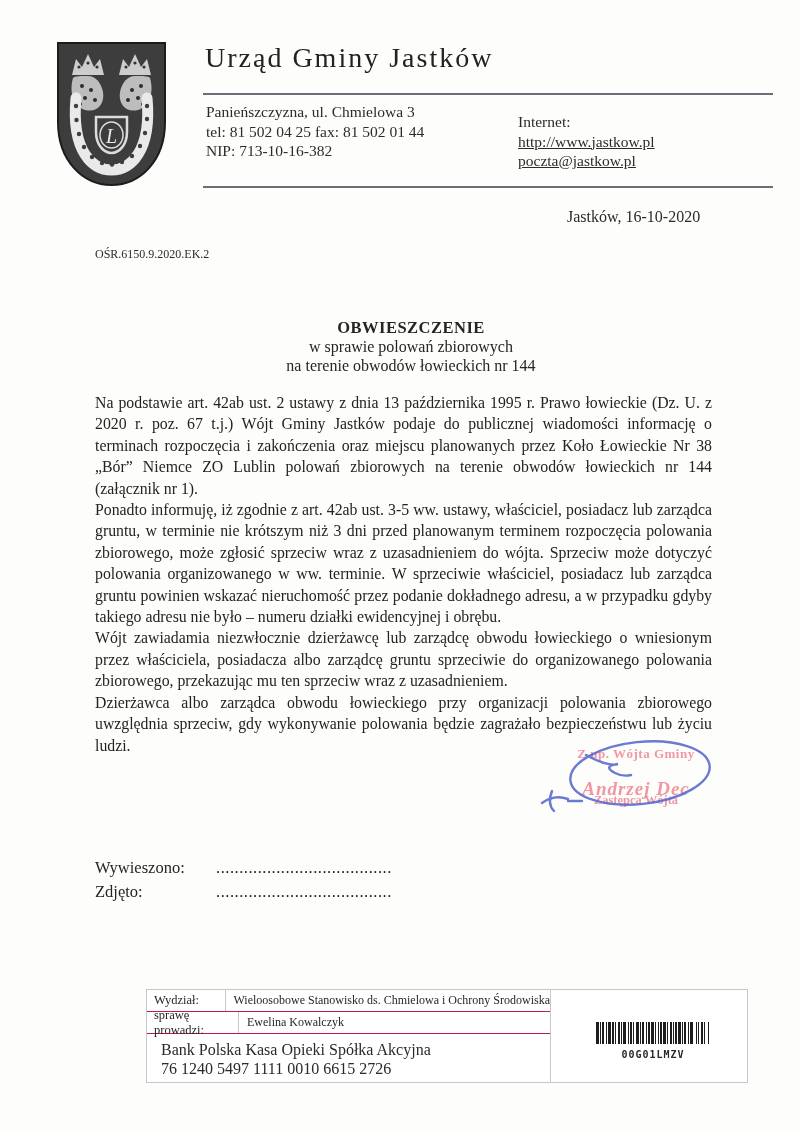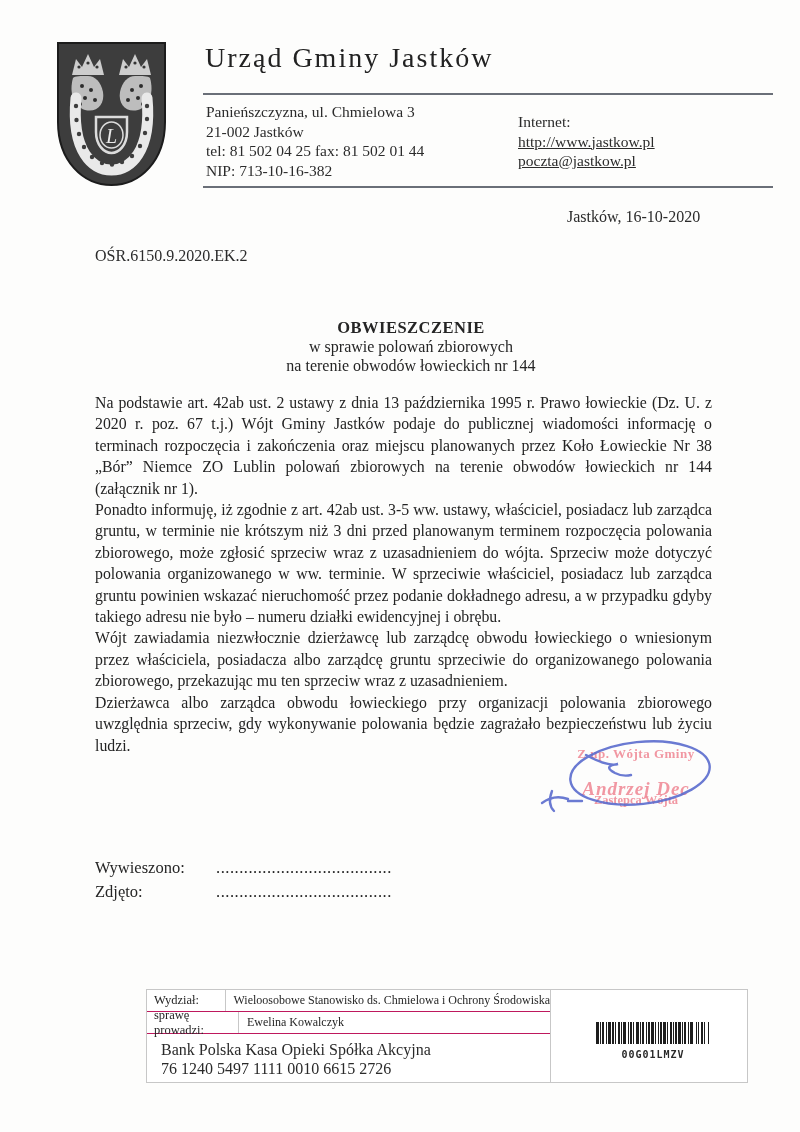--- a/index.html
+++ b/index.html
@@ -11,21 +11,21 @@
   .crest { position:absolute; left:55px; top:40px; width:113px; height:148px; }
   .head-title { position:absolute; left:205px; top:42px; font-size:28px; letter-spacing:2px; color:#222; }
   .rule { position:absolute; left:203px; width:570px; height:2px; background:#6a6f78; }
   .rule-1 { top:93px; }
   .rule-2 { top:186px; }
   .address { position:absolute; left:206px; top:102px; font-size:15.5px; line-height:19.5px; color:#2b2b2b; }
   .internet { position:absolute; left:518px; top:112px; font-size:15.5px; line-height:19.5px; color:#2b2b2b; }
   .internet a { color:#2b2b2b; text-decoration:underline; cursor:pointer; }
 
   .dateline { position:absolute; left:567px; top:208px; font-size:16px; color:#2b2b2b; }
-  .reference { position:absolute; left:95px; top:247px; font-size:16px; color:#2b2b2b; }
+  .reference { position:absolute; left:95px; top:247px; font-size:12px; color:#2b2b2b; }
 
   
   .notice { position:absolute; left:0; top:318px; width:800px; text-align:center; line-height:19px; color:#252525;padding-left:22px; }
   .notice .t1 { font-size:16.5px; font-weight:bold; letter-spacing:.5px; }
   .notice .t2 { font-size:16px; }
 
   
   .bodytext { position:absolute; left:95px; top:392px; width:617px; font-size:15.8px; line-height:21.4px; text-align:justify; color:#232323; }
   .bodytext p { text-align:justify; }
 
@@ -100,21 +100,20 @@
       <text x="56.5" y="103" font-size="20" font-style="italic" text-anchor="middle" fill="#e8e8e8" font-family="serif">L</text>
     </svg>
   </div>
 
   <div class="head-title">Urząd Gminy Jastków</div>
   <div class="rule rule-1"></div>
   <div class="rule rule-2"></div>
 
   <div class="address">
     <div>Panieńszczyzna, ul. Chmielowa 3</div>
-    <div>21-002 Jastków</div>
     <div>tel: 81 502 04 25 fax: 81 502 01 44</div>
     <div>NIP: 713-10-16-382</div>
   </div>
 
   <div class="internet">
     <div>Internet:</div>
     <div><a>http://www.jastkow.pl</a></div>
     <div><a>poczta@jastkow.pl</a></div>
   </div>
 

